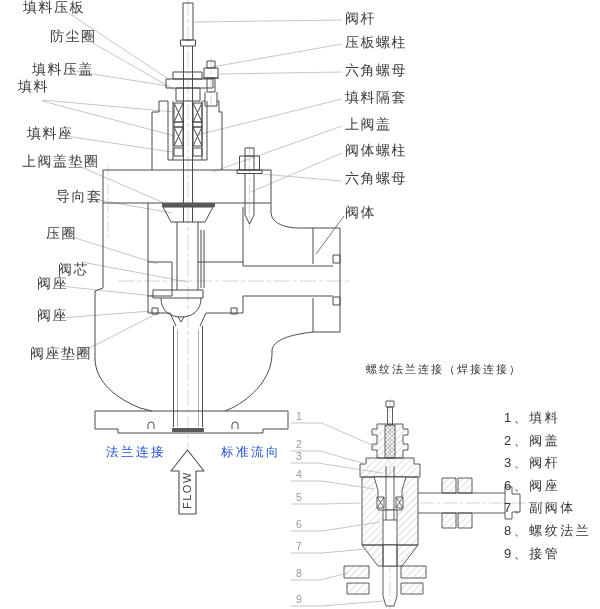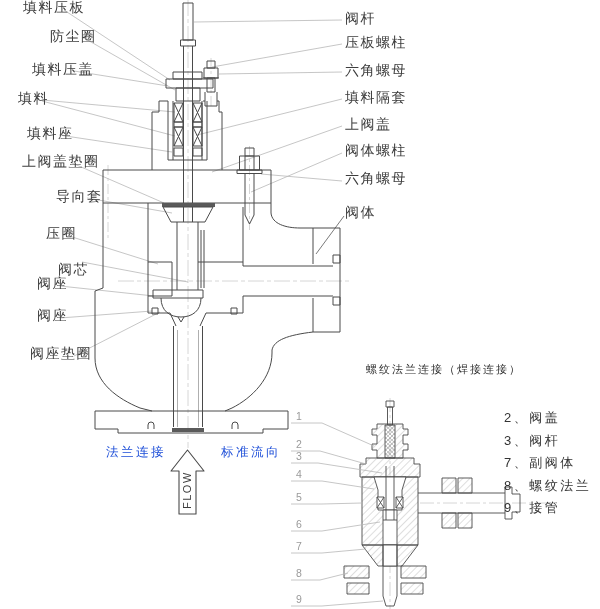--- a/index.html
+++ b/index.html
@@ -226,21 +226,21 @@
     <text x="296" y="528">6</text>
     <text x="296" y="550">7</text>
     <text x="296" y="577">8</text>
     <text x="296" y="603">9</text>
   </g>
 </svg>
 
 <div class="lbl" style="left:23px;top:2px">填料压板</div>
 <div class="lbl" style="left:50px;top:31px">防尘圈</div>
 <div class="lbl" style="left:32px;top:64px">填料压盖</div>
-<div class="lbl" style="left:18px;top:93px">填料</div>
+<div class="lbl" style="left:18px;top:81px">填料</div>
 <div class="lbl" style="left:27px;top:128px">填料座</div>
 <div class="lbl" style="left:22px;top:156px">上阀盖垫圈</div>
 <div class="lbl" style="left:56px;top:191px">导向套</div>
 <div class="lbl" style="left:46px;top:228px">压圈</div>
 <div class="lbl" style="left:58px;top:264px">阀芯</div>
 <div class="lbl" style="left:37px;top:278px">阀座</div>
 <div class="lbl" style="left:37px;top:310px">阀座</div>
 <div class="lbl" style="left:30px;top:348px">阀座垫圈</div>
 
 <div class="lbl" style="left:345px;top:13px">阀杆</div>
@@ -251,20 +251,22 @@
 <div class="lbl" style="left:345px;top:145px">阀体螺柱</div>
 <div class="lbl" style="left:345px;top:173px">六角螺母</div>
 <div class="lbl" style="left:345px;top:207px">阀体</div>
 
 <div class="lbl-big" style="left:106px;top:445px">法兰连接</div>
 <div class="lbl-big" style="left:221px;top:445px">标准流向</div>
 
 <div class="sec-title" style="left:366px;top:362px">螺纹法兰连接（焊接连接）</div>
 
 <div class="parts">
+  <div class="item">1、填料</div>
   <div class="item">2、阀盖</div>
   <div class="item">3、阀杆</div>
+  <div class="item">6、阀座</div>
   <div class="item">7、副阀体</div>
   <div class="item">8、螺纹法兰</div>
   <div class="item">9、接管</div>
 </div>
 
 </div>
 
 </body></html>

